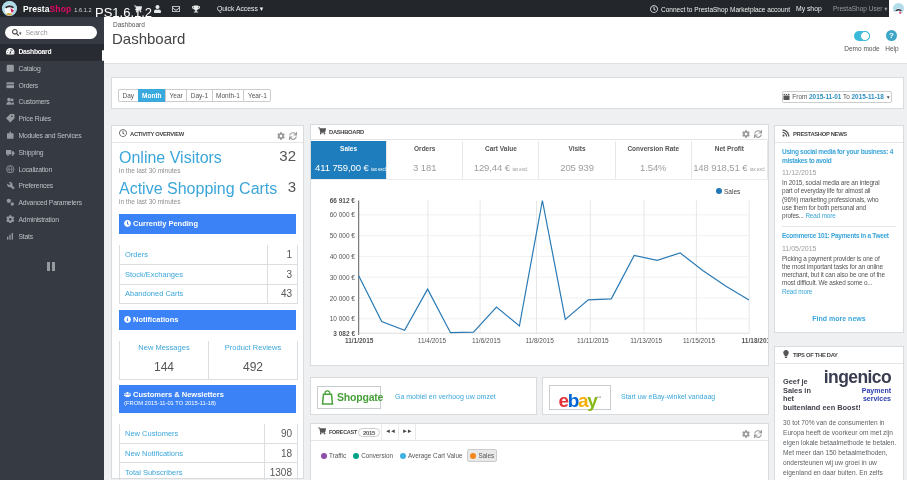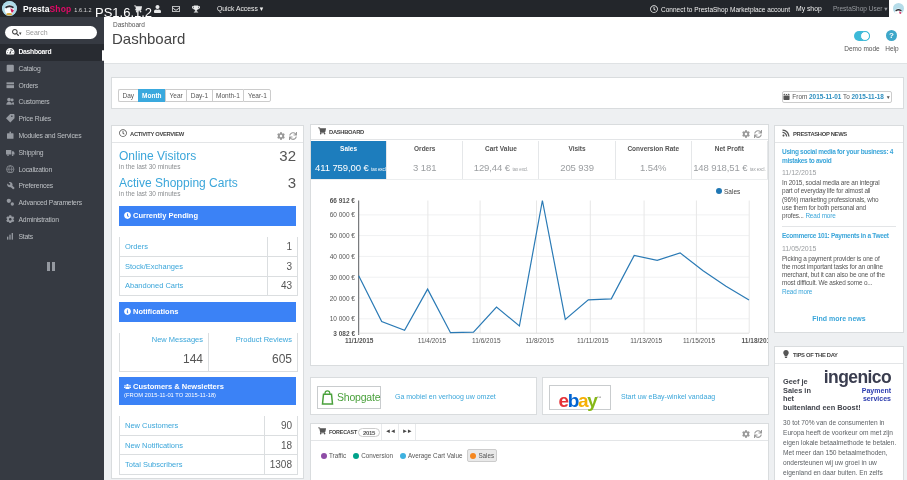--- a/index.html
+++ b/index.html
@@ -54,21 +54,21 @@
 #daterange b{color:#2e8fc0}
 
 .panel{position:absolute;background:#fff;border:1px solid #d9dcde}
 .phead{height:17px;line-height:17px;border-bottom:1px solid #e3e5e7;font-size:5.8px;font-weight:bold;color:#444;padding-left:7px;position:relative;letter-spacing:-0.3px}
 .phead .hic{fill:#555;width:8px;height:8px;margin-right:3px;vertical-align:-1px}
 .ptools{position:absolute;right:6px;top:4px}
 .ptools svg{width:8px;height:8px;fill:#999;margin-left:4px}
 
 #p-activity{left:111px;top:125px;width:193px;height:354px}
 .ov-row{position:relative;margin:0 7px}
-.ov-title{font-size:12px;color:#3ba6da}
+.ov-title{font-size:16px;color:#3ba6da}
 .ov-sub{font-size:6.5px;color:#8a8d90}
 .ov-val{position:absolute;right:0;top:-2px;font-size:15px;color:#555}
 .bluebar{margin:11px 7px;background:#3b82f6;color:#fff;font-size:7.5px;font-weight:bold;padding:6px 5px;line-height:8px}
 .bluebar .sub{font-size:5.8px;font-weight:normal;line-height:6.5px}
 .bluebar svg{fill:#fff;width:7px;height:7px;vertical-align:-1px;margin-right:2px}
 table.ltab{margin:0 7px;width:179px;border-collapse:collapse;font-size:7.5px}
 table.ltab td{border:1px solid #dbdee0;border-top:none;height:19.6px;padding:0 5px}
 table.ltab td.lab{color:#3ba6da}
 table.ltab td.val{text-align:right;color:#555;font-size:10px;width:30px;white-space:nowrap}
 
@@ -273,29 +273,29 @@
           </tr>
     <tr>
             <td class="lab">Abandoned Carts</td>
             <td class="val">43</td>
           </tr>
   </tbody>
       </table>
   <div class="bluebar" style="margin-top:6px"><svg viewBox="0 0 512 512">
           <path d="M256 8C119.043 8 8 119.083 8 256c0 136.997 111.043 248 248 248s248-111.003 248-248C504 119.083 392.957 8 256 8zm0 110c23.196 0 42 18.804 42 42s-18.804 42-42 42-42-18.804-42-42 18.804-42 42-42zm56 254c0 6.627-5.373 12-12 12h-88c-6.627 0-12-5.373-12-12v-24c0-6.627 5.373-12 12-12h12v-64h-12c-6.627 0-12-5.373-12-12v-24c0-6.627 5.373-12 12-12h64c6.627 0 12 5.373 12 12v100h12c6.627 0 12 5.373 12 12v24z"></path>
         </svg>Notifications</div>
-  <table class="ltab" style="text-align:right">
+  <table class="ltab" style="text-align:center">
     <tbody>
           <tr>
             <td class="lab" style="width:50%;height:13px;border-bottom:none">New Messages</td>
             <td class="lab" style="height:13px;border-bottom:none">Product Reviews</td>
           </tr>
     <tr>
             <td style="border-top:none;font-size:12px;color:#555;height:25px">144</td>
-            <td style="border-top:none;font-size:12px;color:#555;height:25px">605</td>
+            <td style="border-top:none;font-size:12px;color:#555;height:25px">492</td>
           </tr>
   </tbody>
       </table>
   <div class="bluebar" style="margin-top:5px"><svg viewBox="0 0 640 512">
           <path d="M96 224c35.3 0 64-28.7 64-64s-28.7-64-64-64-64 28.7-64 64 28.7 64 64 64zm448 0c35.3 0 64-28.7 64-64s-28.7-64-64-64-64 28.7-64 64 28.7 64 64 64zm32 32h-64c-17.6 0-33.5 7.1-45.1 18.6 40.3 22.1 68.9 62 75.1 109.4h66c17.7 0 32-14.3 32-32v-32c0-35.3-28.7-64-64-64zm-256 0c61.9 0 112-50.1 112-112S381.9 32 320 32 208 82.1 208 144s50.1 112 112 112zm76.8 32h-8.3c-20.8 10-43.9 16-68.5 16s-47.6-6-68.5-16h-8.3C179.6 288 128 339.6 128 403.2V432c0 26.5 21.5 48 48 48h288c26.5 0 48-21.5 48-48v-28.8c0-63.6-51.6-115.2-115.2-115.2zm-223.7-13.4C161.5 263.1 145.6 256 128 256H64c-35.3 0-64 28.7-64 64v32c0 17.7 14.3 32 32 32h65.9c6.3-47.4 34.9-87.3 75.2-109.4z"></path>
         </svg>Customers &amp; Newsletters<br><span class="sub">(FROM 2015-11-01 TO 2015-11-18)</span></div>
   <table class="ltab">
     <tbody>
           <tr>
             <td class="lab">New Customers</td>
@@ -409,21 +409,21 @@
     <text x="413" y="7.5" font-size="6.5" fill="#444">Sales</text>
   </svg>
 </div>
 
 <div class="panel" id="m-shopgate">
   <div class="abs" style="left:6px;top:8px;width:64px;height:23px;border:1px solid #c9ccce;background:#fff"></div>
   <svg class="abs" style="left:10px;top:12px" width="13" height="15" viewBox="0 0 13 15">
         <path d="M2.5 4.2 h8 l1 9.8 h-10 z" fill="none" stroke="#4aa13c" stroke-width="1.5"></path>
         <path d="M4 5 v-1.8 a2.4 2.4 0 0 1 4.8 0 V5" fill="none" stroke="#4aa13c" stroke-width="1.2"></path>
       </svg>
-  <div class="abs" style="left:26px;top:13px;font-size:10.5px;color:#4aa13c;font-weight:normal;letter-spacing:-0.2px">Shopgate</div>
+  <div class="abs" style="left:26px;top:13px;font-size:10.5px;color:#4aa13c;font-weight:bold;letter-spacing:-0.2px">Shopgate</div>
   <div class="abs modlink" style="left:84px;top:15px">Ga mobiel en verhoog uw omzet</div>
 </div>
 <div class="panel" id="m-ebay">
   <div class="abs" style="left:6px;top:7px;width:62px;height:25px;border:1px solid #c9ccce;background:#fff;text-align:center;font-weight:bold;font-size:19px;letter-spacing:-1.3px;line-height:24px"><span style="color:#e53238">e</span><span style="color:#0064d2">b</span><span style="color:#f5af02">a</span><span style="color:#86b817">y</span><span style="font-size:5px;color:#999;vertical-align:7px;letter-spacing:0">™</span></div>
   <div class="abs modlink" style="left:78px;top:15px">Start uw eBay-winkel vandaag</div>
 </div>
 
 <div class="panel" id="p-forecast">
   <div class="phead" style="border-bottom:1px solid #e3e5e7"><svg class="hic ic" viewBox="0 0 576 512">
           <path d="M528.12 301.319l47.273-208C578.806 78.301 567.391 64 551.99 64H159.208l-9.166-44.81C147.758 8.021 137.93 0 126.529 0H24C10.745 0 0 10.745 0 24v16c0 13.255 10.745 24 24 24h69.883l70.248 343.435C147.325 417.1 136 435.222 136 456c0 30.928 25.072 56 56 56s56-25.072 56-56c0-15.674-6.447-29.835-16.824-40h209.647C430.447 426.165 424 440.326 424 456c0 30.928 25.072 56 56 56s56-25.072 56-56c0-22.172-12.888-41.332-31.579-50.405l5.517-24.276c3.413-15.018-8.002-29.319-23.403-29.319H218.117l-6.545-32h293.145c11.206 0 20.92-7.754 23.403-18.681z"></path>

